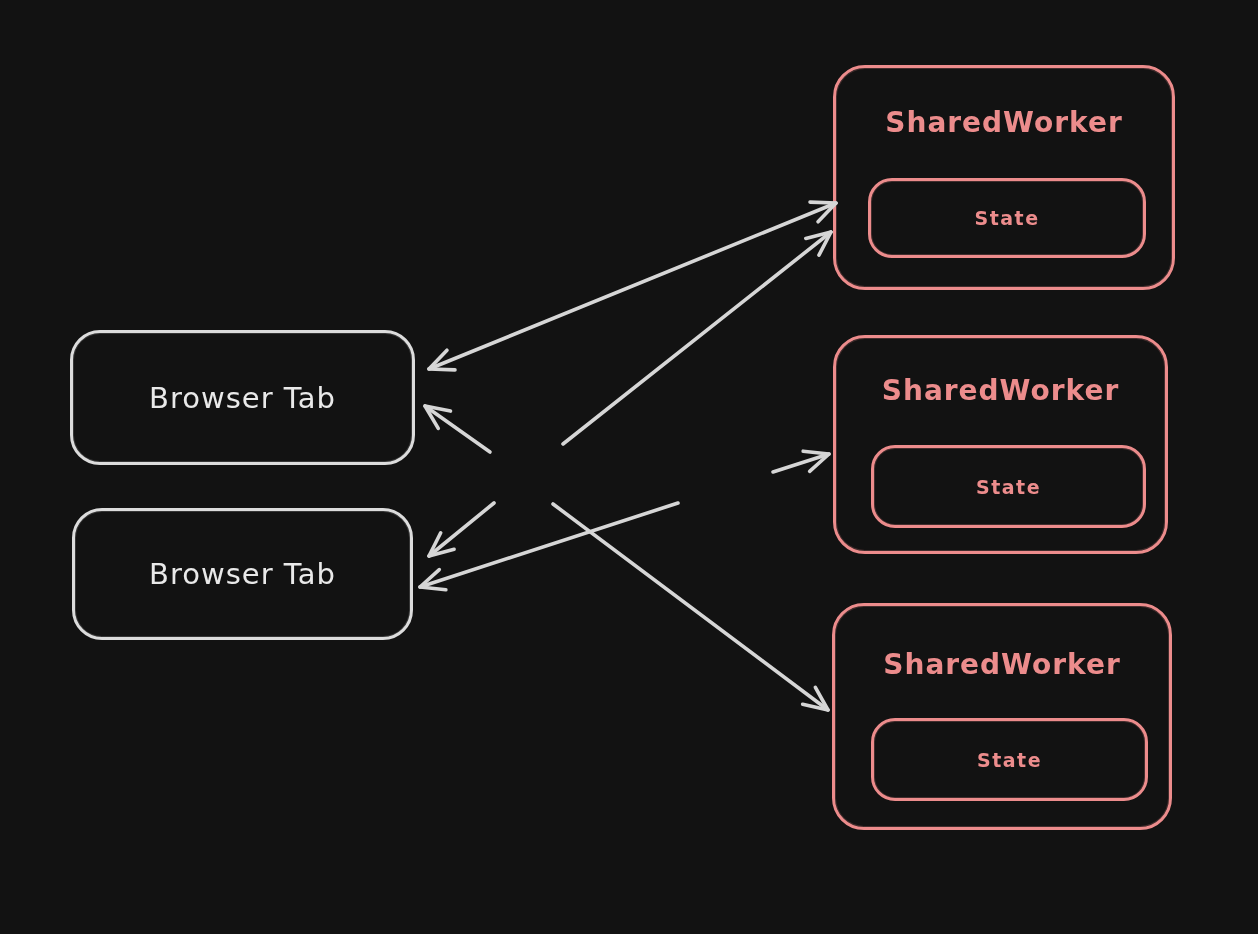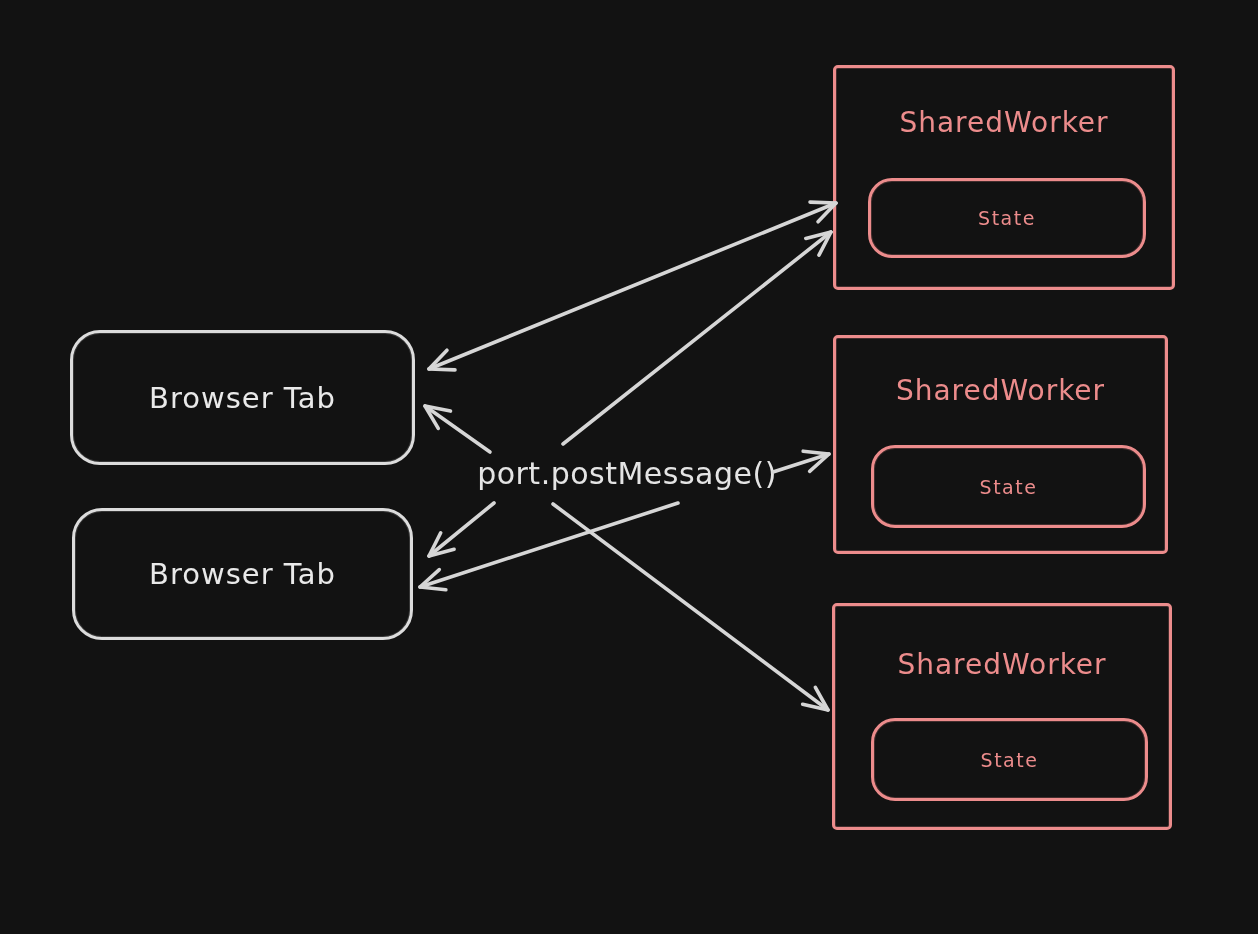--- a/index.html
+++ b/index.html
@@ -18,24 +18,25 @@
     display:flex;align-items:center;justify-content:center;
   }
   .tab-box{
     border:3.5px solid #dcdcdc;border-radius:30px;
     color:#e9e9e9;font-size:29px;letter-spacing:1px;
     box-shadow:inset 0 0 0 1px rgba(220,220,220,.18);
   }
   #tab1{left:70px;top:330px;width:345px;height:135px;}
   #tab2{left:72px;top:508px;width:341px;height:132px;}
   .worker-box{
-    border:3.5px solid #ec8c8c;border-radius:5px;
+    border:3.5px solid #ec8c8c;border-radius:32px;
     flex-direction:column;justify-content:flex-start;
     color:#ec8c8c;
     box-shadow:inset 0 0 0 1px rgba(236,140,140,.22);
+    font-weight:bold;
   }
   #worker1{left:833px;top:65px;width:342px;height:225px;}
   #worker2{left:833px;top:335px;width:335px;height:219px;}
   #worker3{left:832px;top:603px;width:340px;height:227px;}
   .worker-label{
     font-size:28px;letter-spacing:1px;text-align:center;
   }
   #worker1 .worker-label{margin-top:38px;}
   #worker2 .worker-label{margin-top:36px;}
   #worker3 .worker-label{margin-top:42px;}
@@ -92,21 +93,20 @@
     </div>
   </div>
 
   <div class="node worker-box" id="worker3">
     <div class="worker-label">SharedWorker</div>
     <div class="state-box">
       <span>State</span>
     </div>
   </div>
 
-  <div class="center-label">port.postMessage()</div>
 
   <svg class="arrows" viewBox="0 0 1258 934" xmlns="http://www.w3.org/2000/svg">
       <g>
         <path d="M429 369 L836 203"></path>
         <path d="M818.0216204267778 221.78238184898674 L836 203 L810.0139285454959 202.14906500753062"></path>
         <path d="M446.9783795732222 350.21761815101326 L429 369 L454.9860714545041 369.8509349924694"></path>
       </g>
       <g>
         <path d="M563 444 L831 232"></path>
         <path d="M818.9582452429809 255.04335354005156 L831 232 L805.8035016671364 238.4137720385124"></path>

